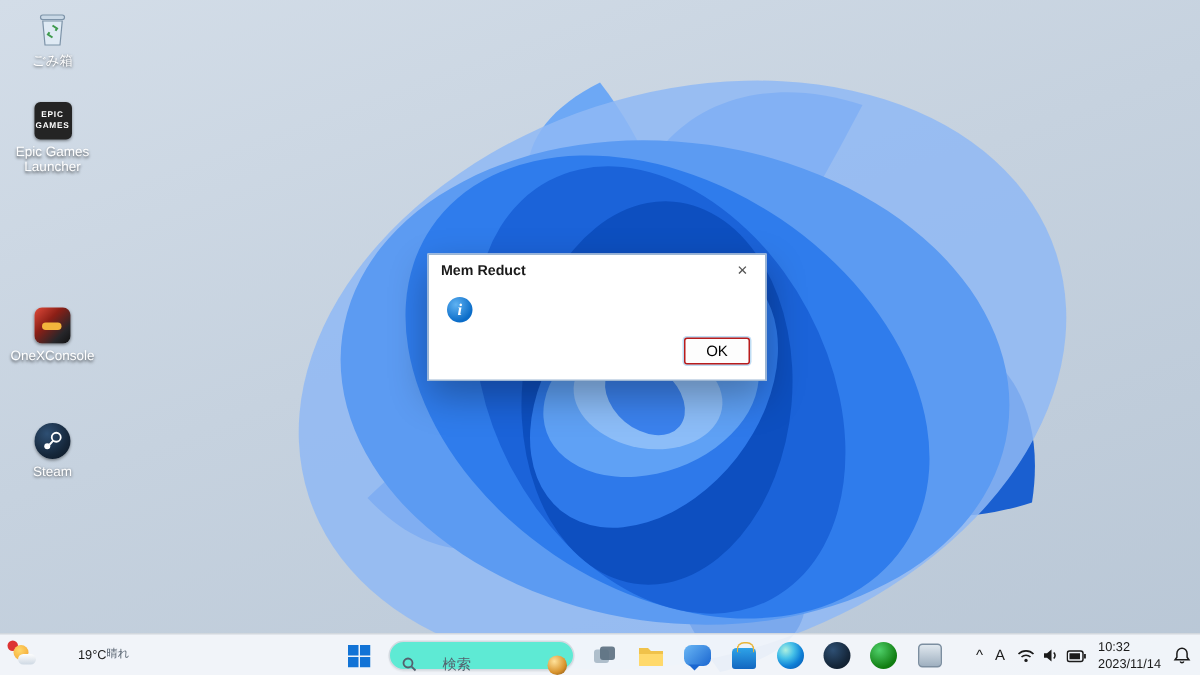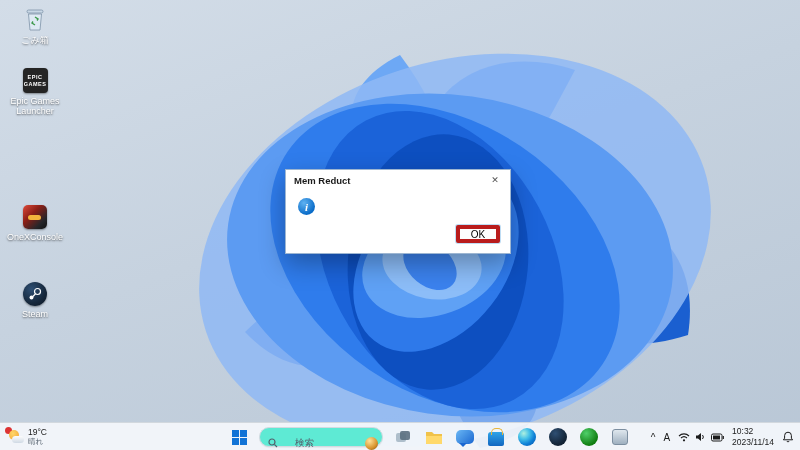--- a/index.html
+++ b/index.html
@@ -41,38 +41,38 @@
   .dlg-title { font-size:9.5px; color:#1a1a1a; flex:1;font-weight:bold; }
   .dlg-close { width:30px; height:20px; display:flex; align-items:center; justify-content:center;
                font-size:9px; color:#555; cursor:pointer; }
   .dlg-body { display:flex; gap:10px; padding:8px 12px 4px 12px; align-items:flex-start; }
   .info-ic { width:17px; height:17px; border-radius:50%; flex:0 0 auto;
              background:radial-gradient(circle at 35% 30%, #5fb2f2, #0a6cc8 70%);
              color:#fff; display:flex; align-items:center; justify-content:center;
              font-size:11px; font-style:italic; font-family:"Liberation Serif", serif; font-weight:bold; }
   .dlg-msg { color:#000; margin-top:3px; font-size:10px; }
   .dlg-btnrow { display:flex; justify-content:flex-end; padding:6px 10px 10px 10px; }
-  .ok-btn { min-width:44px; height:18px; background:#fdfdfd; border:4px solid #b91c1c;
+  .ok-btn { min-width:44px; height:18px; background:#fdfdfd; border:1px solid #b91c1c;
             border-radius:2px; font-size:10px; color:#000; display:flex; align-items:center;
             justify-content:center; cursor:pointer; box-shadow:0 0 0 1px rgba(0,120,212,.25); }
 
   
   #taskbar { position:absolute; left:0; bottom:0; width:800px; height:28px;
              background:rgba(243,246,250,.96); border-top:1px solid rgba(120,130,145,.25);
              display:flex; align-items:center; }
   .tb-weather { position:absolute; left:2px; top:0; height:28px; display:flex; align-items:center;
                 gap:4px; padding:0 6px; cursor:pointer; }
   .weather-ic { position:relative; width:16px; height:16px; }
   .weather-sun { position:absolute; left:1px; top:1px; width:10px; height:10px; border-radius:50%;
                  background:radial-gradient(circle at 40% 35%, #ffd76a, #f2a02c); }
   .weather-cloud { position:absolute; left:4px; top:7px; width:12px; height:7px; border-radius:5px;
                  background:linear-gradient(#fdfdfd,#cfd9e4); }
   .weather-badge { position:absolute; left:-3px; top:-2px; width:7px; height:7px; border-radius:50%;
                  background:#d33; }
-  .tb-weather-text { display:flex; flex-direction:column; line-height:1.1; }
+  .tb-weather-text { display:flex; flex-direction:row; line-height:1.1;margin-left:24px; }
   .tb-temp { font-size:8.5px; color:#1b1b1b; }
   .tb-cond { font-size:7.5px; color:#5a6572; }
 
   .tb-center { position:absolute; left:228px; top:0; height:28px; display:flex; align-items:center; gap:9px; }
   .tb-btn { width:22px; height:22px; border-radius:4px; display:flex; align-items:center;
             justify-content:center; cursor:pointer; }
 
   .search-pill { width:124px; height:20px; border-radius:10px; background:#5eead4;
                  border:1px solid #d4dae1; display:flex; align-items:center; gap:17px;
                  padding:12px 4px 0 8px; cursor:pointer; box-shadow:0 1px 1px rgba(0,0,0,.05); }

